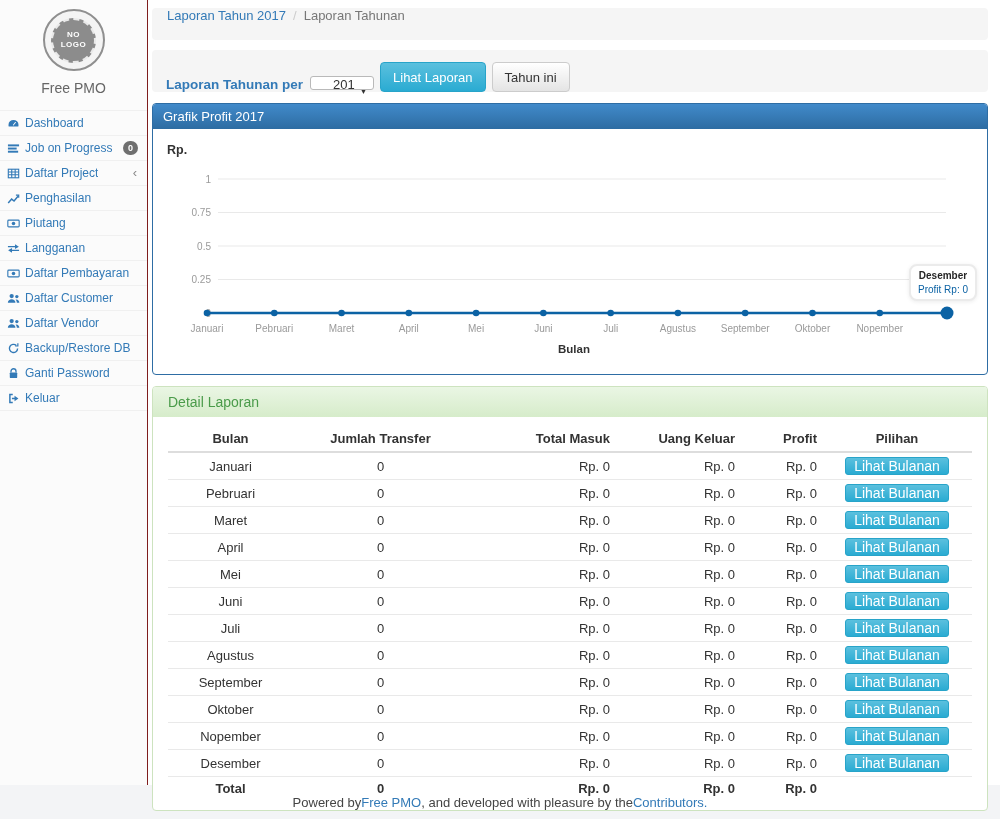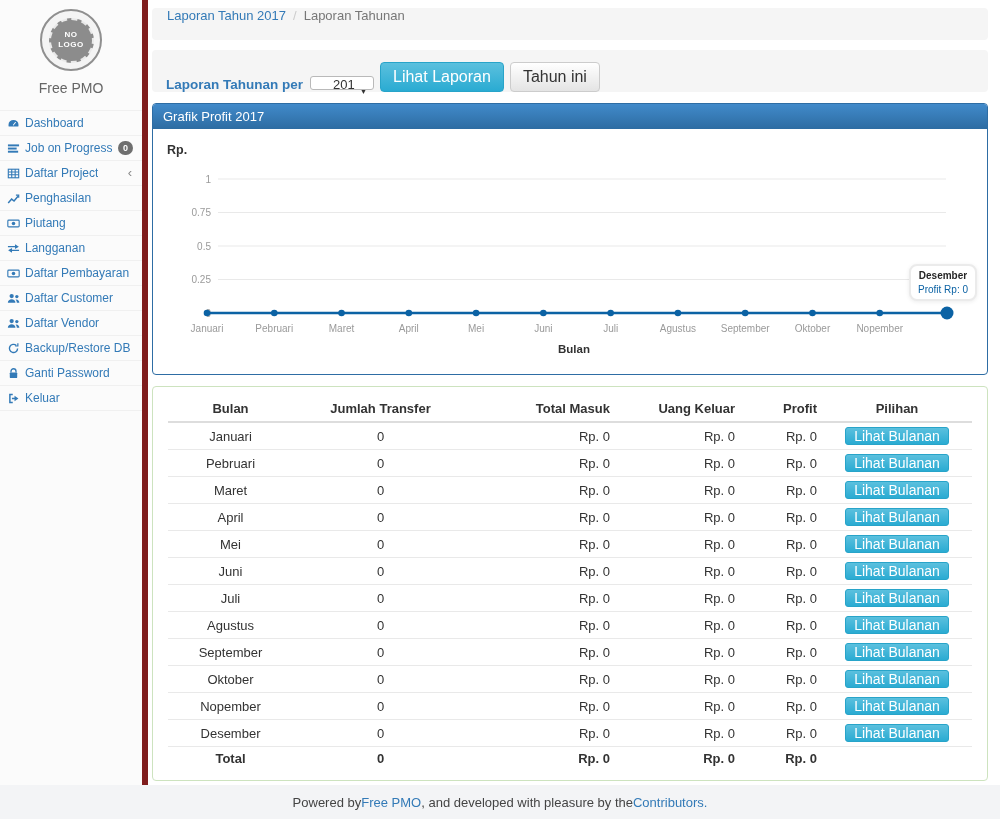--- a/index.html
+++ b/index.html
@@ -4,21 +4,21 @@
 <style>
   html,body{margin:0;padding:0;}
   body{
     width:1000px;height:819px;overflow:hidden;background:#fff;
     font-family:"Liberation Sans","DejaVu Sans",sans-serif;font-size:13px;color:#333;
   }
   a{text-decoration:none;}
   .wrap{display:flex;height:785px;}
 
   
-  .sidebar{width:148px;flex:0 0 148px;background:#fbfbfb;border-right:6px solid #7f1d1d;box-sizing:border-box;}
+  .sidebar{width:148px;flex:0 0 148px;background:#fbfbfb;border-right:1px solid #7f1d1d;box-sizing:border-box;}
   .logo-box{padding:9px 0 4px;text-align:center;}
   .logo-circle{width:58px;height:58px;margin:0 auto;border-radius:50%;background:#f4f4f4;border:2px solid #8f8f8f;display:flex;align-items:center;justify-content:center;}
   .logo-inner{width:45px;height:45px;border-radius:50%;background:#8c8c8c;border:2px dashed #e9e9e9;box-sizing:border-box;color:#fff;font-size:8px;font-weight:bold;letter-spacing:.5px;display:flex;align-items:center;justify-content:center;text-align:center;line-height:1.25;}
   .brand{color:#666;font-size:14px;margin-top:9px;padding-bottom:4px;}
   .menu{list-style:none;margin:6px 0 0;padding:0;border-top:1px solid #f0f0f0;}
   .menu li{position:relative;display:flex;align-items:center;gap:5px;padding:5px 8px 5px 7px;border-bottom:1px solid #f0f0f0;color:#337ab7;font-size:12px;cursor:pointer;line-height:14px;}
   .menu .icon{width:13px;height:13px;flex:0 0 13px;display:inline-flex;color:#337ab7;}
   .menu .icon svg{width:13px;height:13px;}
   .menu .lbl{white-space:nowrap;overflow:hidden;}
   .badge{position:absolute;right:9px;top:5px;background:#6f6f6f;color:#fff;border-radius:9px;min-width:9px;height:9px;padding:2.5px 3px;font-size:9px;font-weight:bold;text-align:center;line-height:9px;}
@@ -30,21 +30,21 @@
   .breadcrumb{height:32px;display:flex;align-items:flex-start;padding:0 15px;margin-bottom:10px;color:#999;}
   .breadcrumb a{color:#337ab7;}
   .breadcrumb .sep{margin:0 7px;color:#ccc;}
   .breadcrumb .cur{color:#777;}
 
   .filterbar{height:42px;display:flex;align-items:flex-end;padding:0 14px;margin-bottom:11px;}
   .filter-label{color:#337ab7;font-weight:bold;font-size:13.5px;margin-right:7px;}
   .select-wrap{position:relative;margin-right:6px;}
   .select-wrap select{appearance:none;-webkit-appearance:none;width:64px;height:14px;border:1px solid #b9b9b9;border-radius:3px;background:#fff;font-size:13px;padding:0 18px 0 22px;color:#333;font-family:inherit;}
   .select-wrap .caret{position:absolute;right:7px;top:12px;font-size:7px;color:#333;pointer-events:none;}
-  .btn{height:30px;padding:0 12px;border-radius:4px;font-size:16px;cursor:pointer;font-family:inherit;}
+  .btn{height:30px;padding:0 12px;border-radius:4px;font-size:13px;cursor:pointer;font-family:inherit;}
   .btn-info{background:linear-gradient(#5bc0de,#2aabd2);border:1px solid #28a4c9;color:#fff;margin-right:6px;}
   .btn-default{background:linear-gradient(#ffffff,#e4e4e4);border:1px solid #ccc;color:#333;}
 
   .panel{border-radius:4px;margin-bottom:11px;background:#fff;}
   .panel-primary{border:1px solid #2e6da4;}
   .panel-primary .panel-heading{background:linear-gradient(#418aca,#2d6ca2);color:#fff;padding:5px 10px;font-size:13px;border-radius:3px 3px 0 0;}
   .chart-body{position:relative;height:245px;}
   .panel-success{border:1px solid #cde3bf;}
   .panel-success .panel-heading{background:linear-gradient(#eaf6e4,#d6ecca);color:#4a9b4a;padding:7px 15px;font-size:14px;border-radius:3px 3px 0 0;}
   .detail-body{padding:9px 15px 10px;}
@@ -257,20 +257,21 @@
             <text x="421" y="224" text-anchor="middle" fill="#333" font-size="11.5" font-weight="bold">Bulan</text>
           </svg>
         <div class="tooltip-box">
           <div class="tooltip-title">Desember</div>
           <div class="tooltip-value">Profit Rp: 0</div>
         </div>
       </div>
     </div>
 
     <div class="panel panel-success">
+      <div class="panel-heading">Detail Laporan</div>
       <div class="detail-body">
         <table>
           <colgroup>
             <col style="width:125px">
               <col style="width:175px">
               <col style="width:147px">
             <col style="width:125px">
               <col style="width:82px">
               <col style="width:150px">
           </colgroup>

